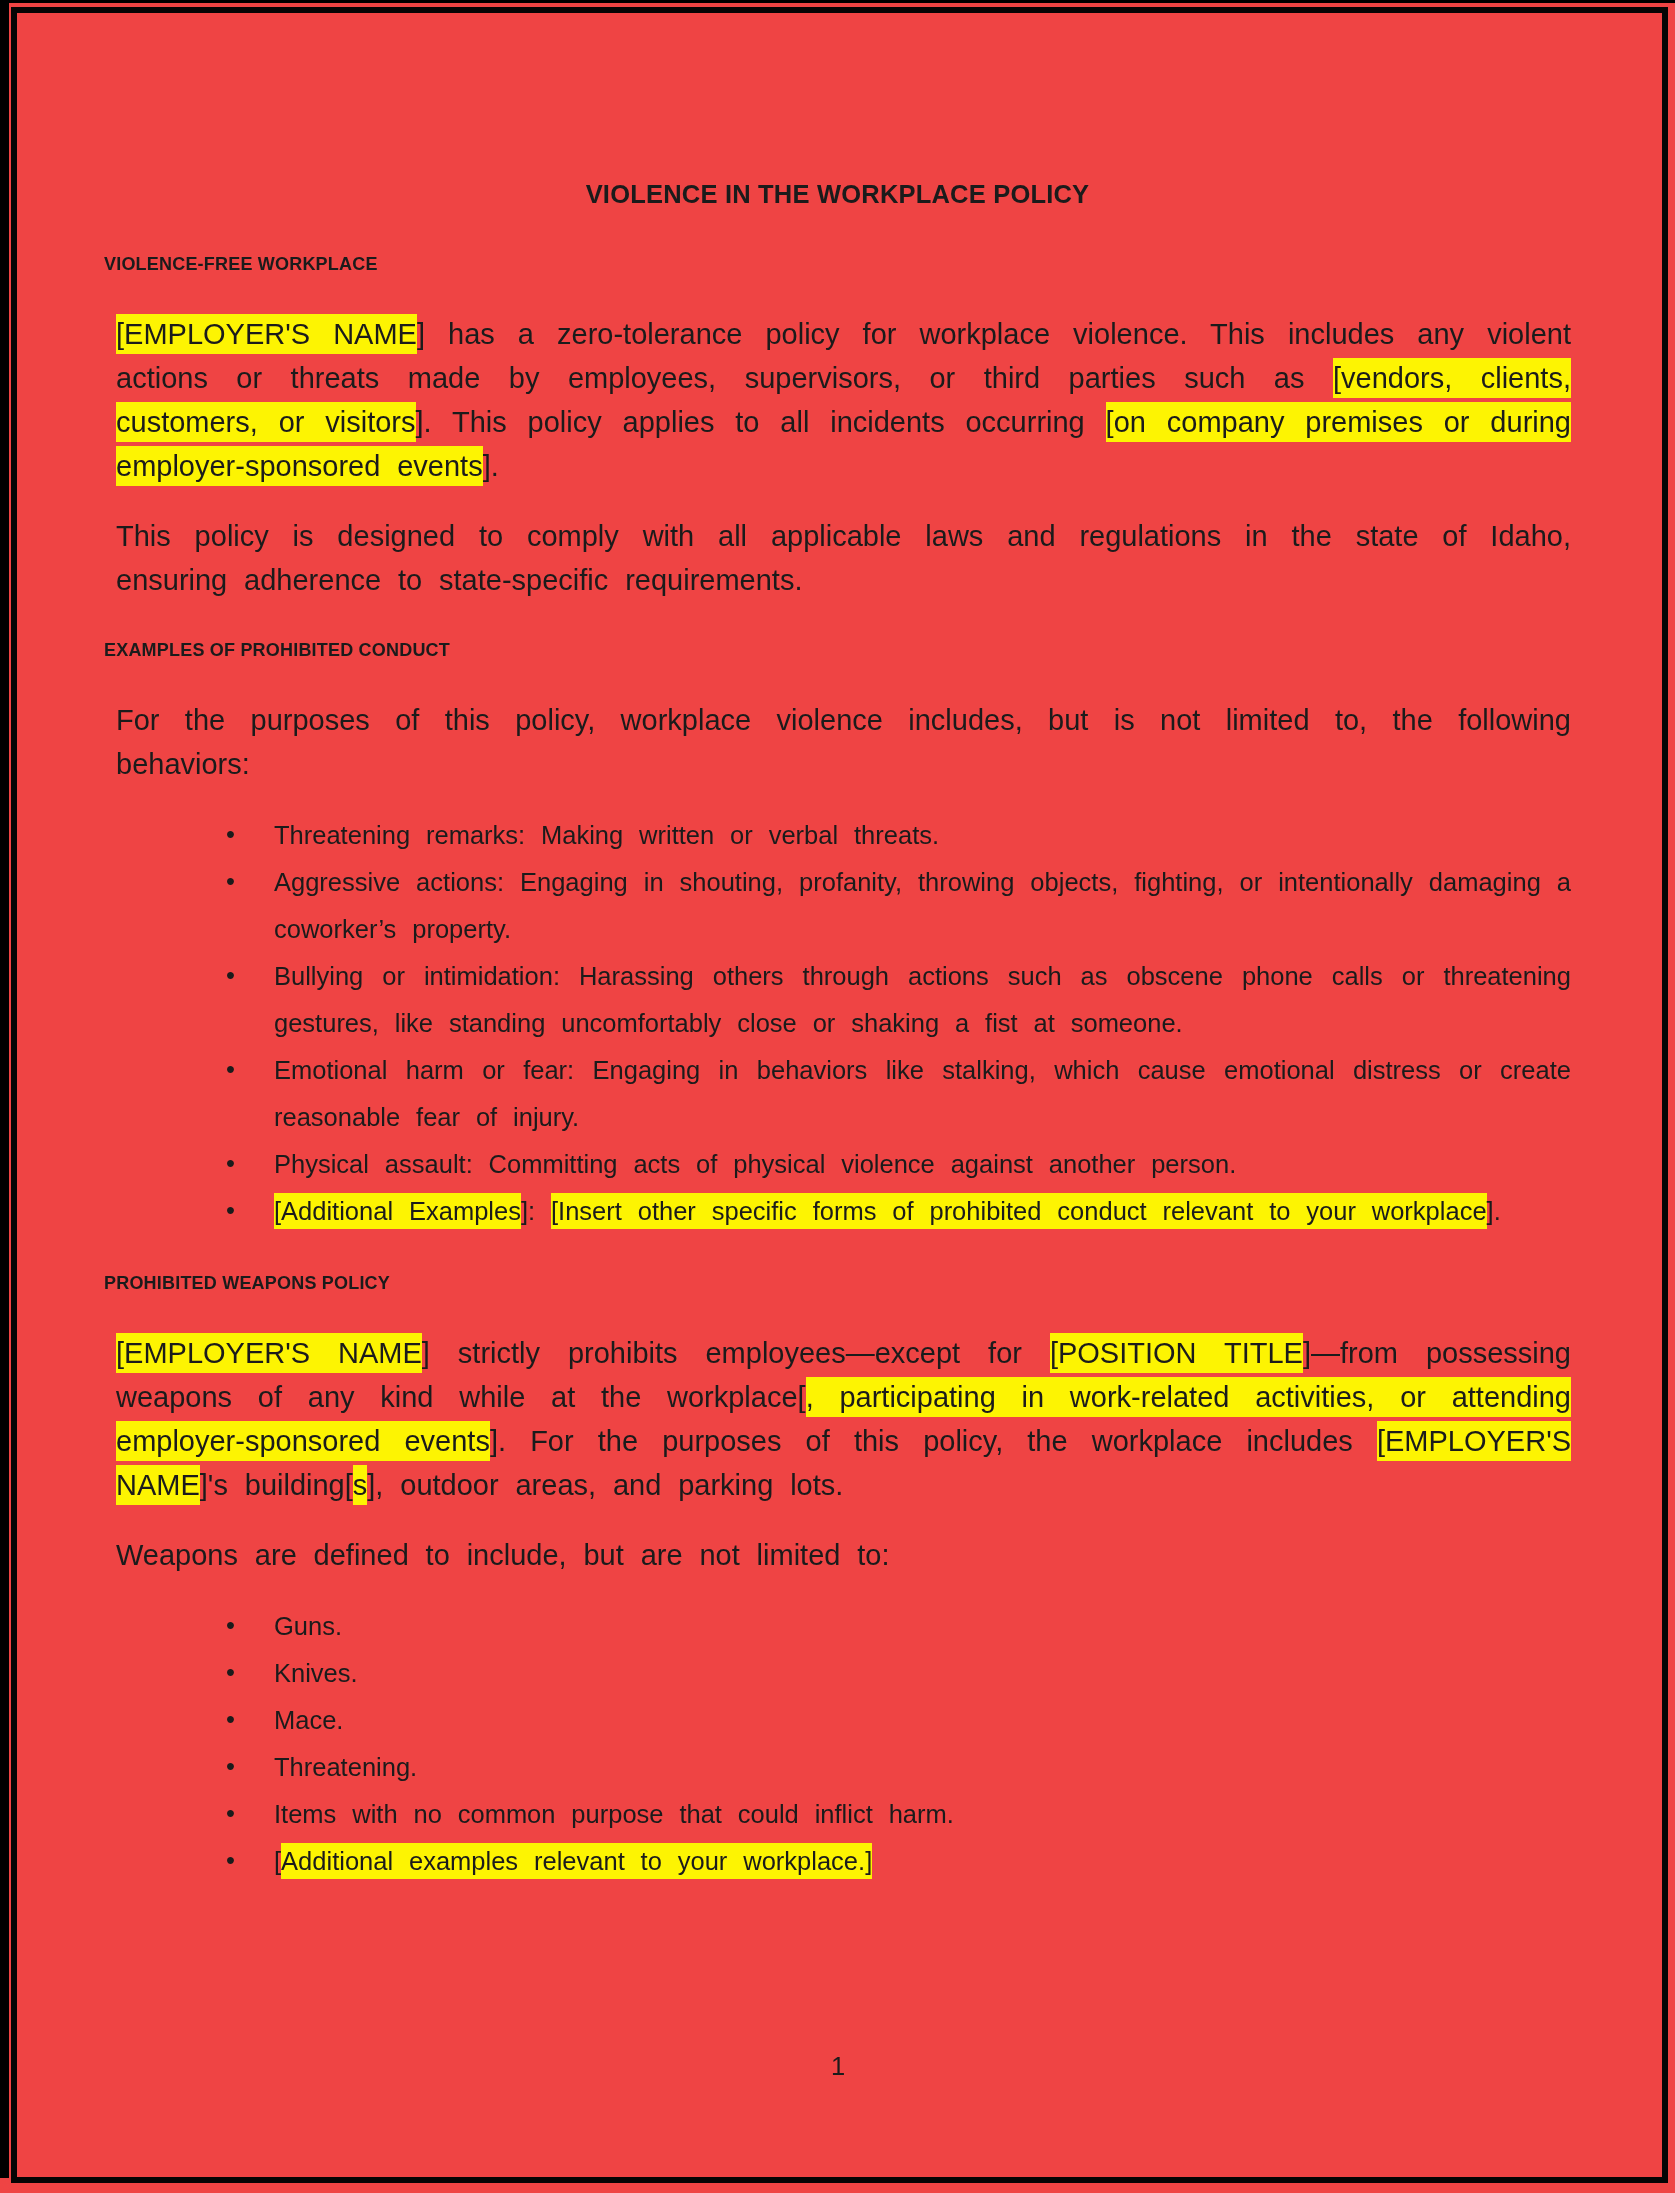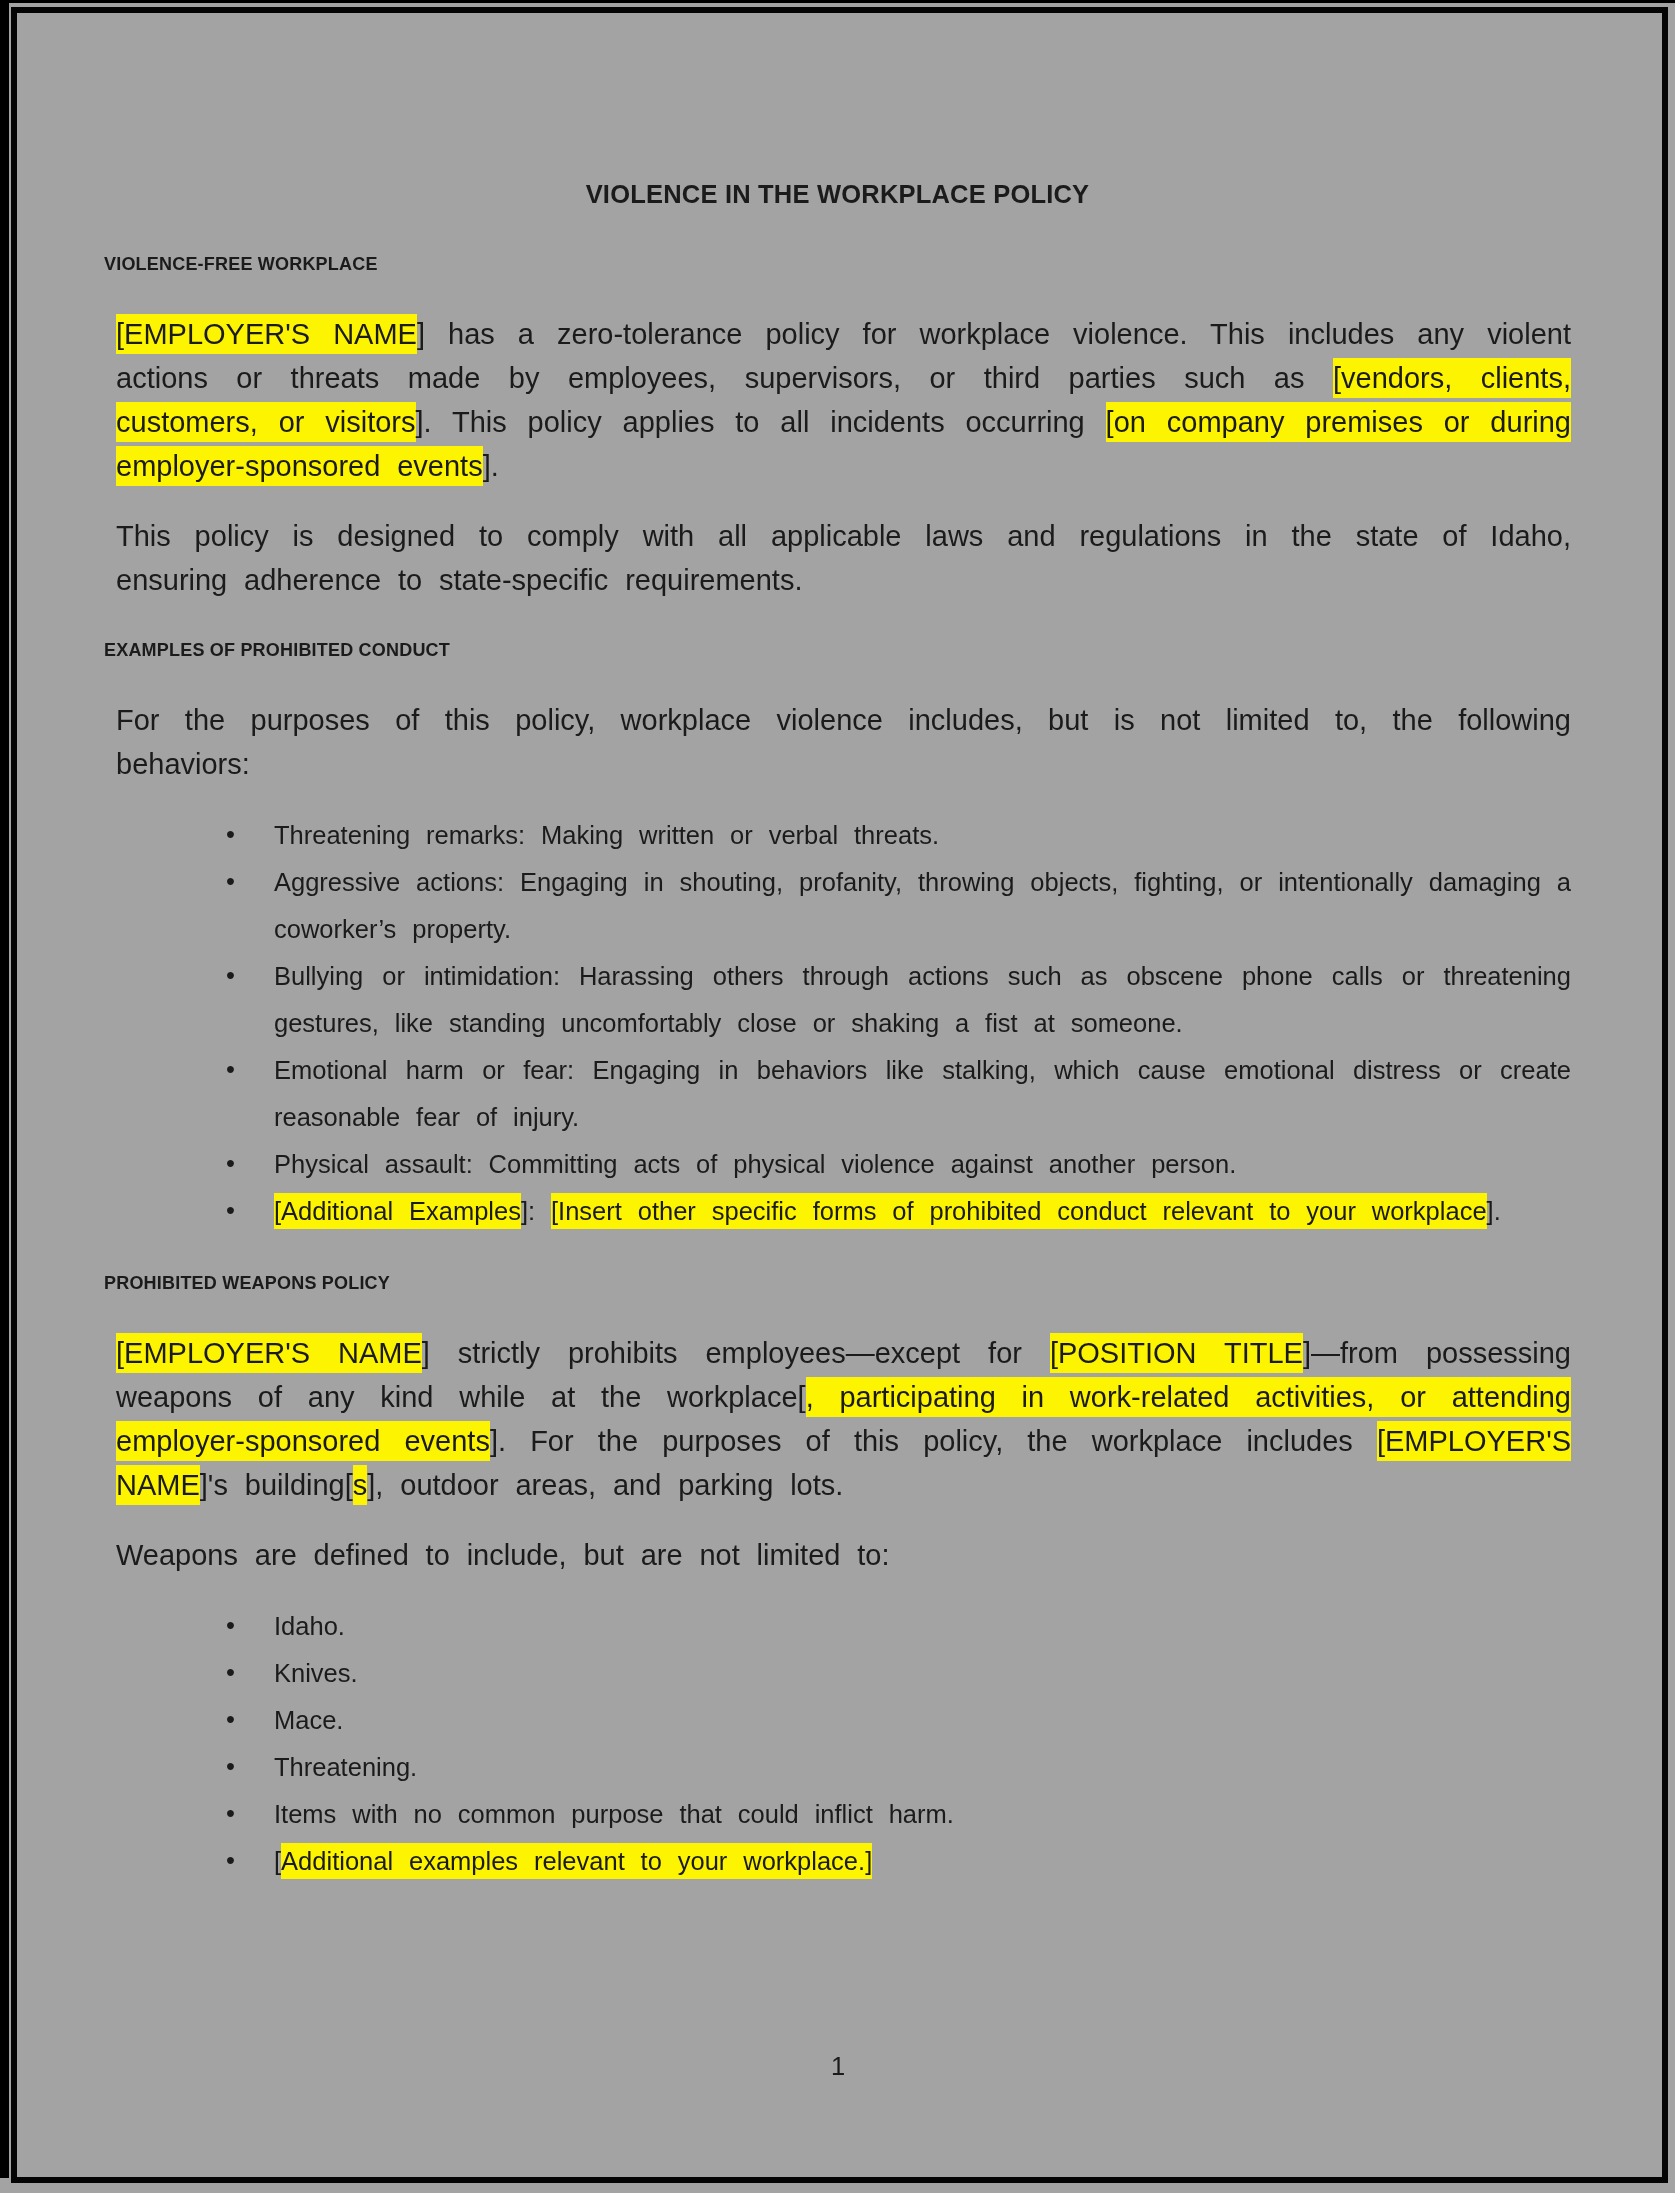--- a/index.html
+++ b/index.html
@@ -3,21 +3,21 @@
 <meta charset="utf-8">
 <title>Violence in the Workplace Policy</title>
 <style>
   :root { --hl: #fdf402; --ink: #1b1b1b; }
   * { box-sizing: border-box; }
   html, body { margin: 0; padding: 0; background: #ffffff; }
   .page {
     position: relative;
     width: 1676px;
     height: 2194px;
-    background: #a3a3a3;
+    background: #ef4444;
     overflow: hidden;
     font-family: "Liberation Sans", "DejaVu Sans", sans-serif;
     color: var(--ink);
   }
   .scan-edge-left { position: absolute; left: 0; top: 0; bottom: 16px; width: 8.8px; background: #000; }
   .scan-edge-top  { position: absolute; left: 0; top: 0; right: 0; height: 2.6px; background: #000; }
   .page-frame {
     position: absolute;
     left: 10.5px; top: 7px; right: 8px; bottom: 11.4px;
     border: 6.1px solid #050505;
@@ -128,21 +128,21 @@
           <span class="li-marker">•</span>
           <span class="li-text"><span class="hl">[Additional Examples</span><span class="run">]: </span><span class="hl">[Insert other specific forms of prohibited conduct relevant to your workplace</span><span class="run">].</span></span>
         </li>
       </ul>
       <h2 class="doc-heading">PROHIBITED WEAPONS POLICY</h2>
       <p class="doc-para"><span class="hl">[EMPLOYER'S NAME</span><span class="run">] strictly prohibits employees—except for </span><span class="hl">[POSITION TITLE</span><span class="run">]—from possessing weapons of any kind while at the workplace[</span><span class="hl">, participating in work-related activities, or attending employer-sponsored events</span><span class="run">]. For the purposes of this policy, the workplace includes </span><span class="hl">[EMPLOYER'S NAME</span><span class="run">]'s building[</span><span class="hl">s</span><span class="run">], outdoor areas, and parking lots.</span></p>
       <p class="doc-para"><span class="run">Weapons are defined to include, but are not limited to:</span></p>
       <ul class="doc-list">
         <li class="doc-li">
           <span class="li-marker">•</span>
-          <span class="li-text"><span class="run">Idaho.</span></span>
+          <span class="li-text"><span class="run">Guns.</span></span>
         </li>
         <li class="doc-li">
           <span class="li-marker">•</span>
           <span class="li-text"><span class="run">Knives.</span></span>
         </li>
         <li class="doc-li">
           <span class="li-marker">•</span>
           <span class="li-text"><span class="run">Mace.</span></span>
         </li>
         <li class="doc-li">

